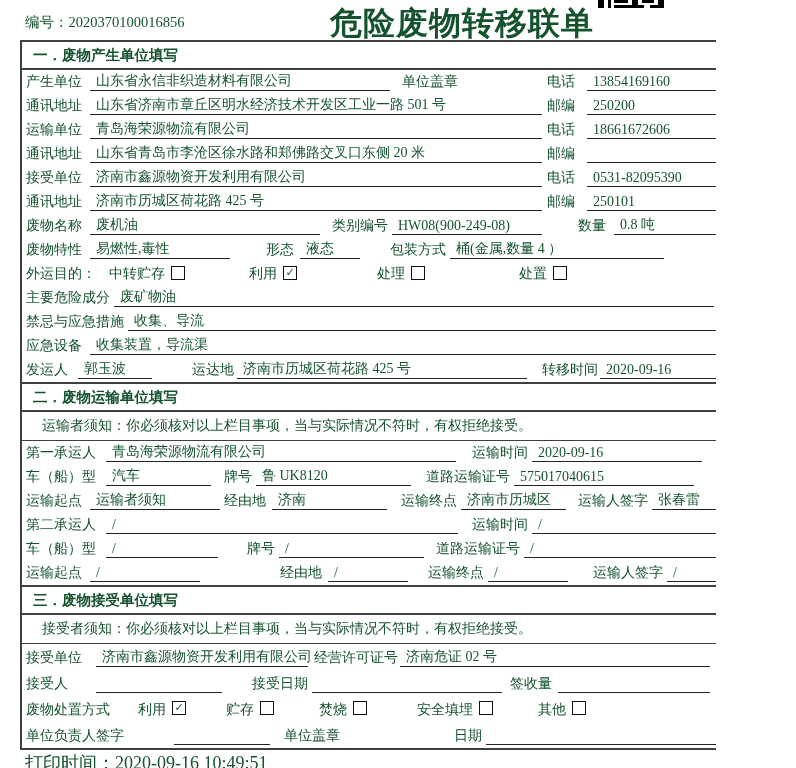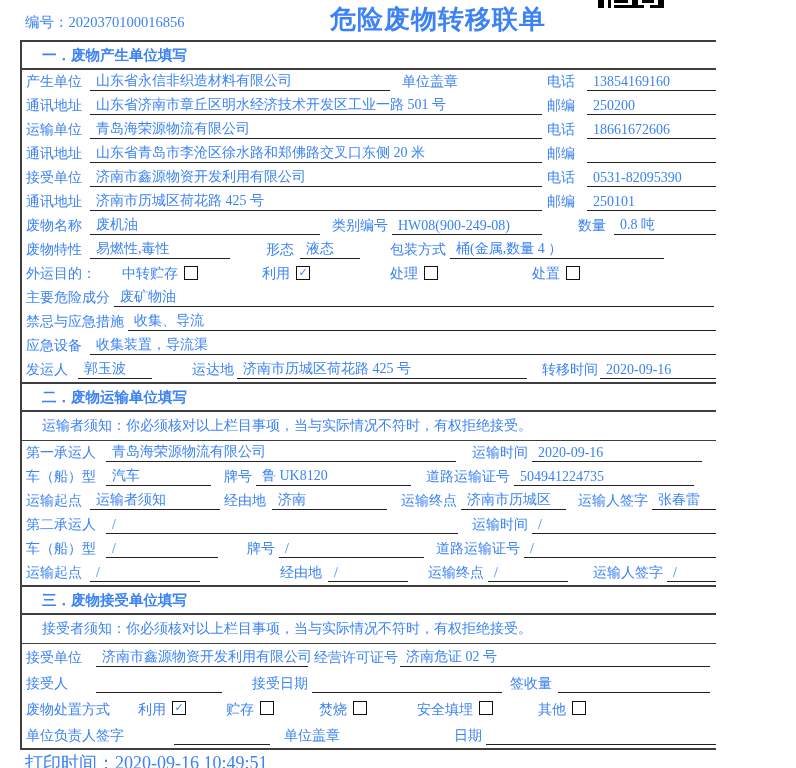--- a/index.html
+++ b/index.html
@@ -1,26 +1,26 @@
 <!DOCTYPE html>
 <html><head>
 <meta charset="utf-8">
 <style>
   html,body{margin:0;padding:0;background:#fff;}
   .page{position:relative;width:716px;height:768px;background:#fff;overflow:hidden;
-        font-family:"Liberation Serif","DejaVu Serif",serif;color:#3b82f6;font-size:14px;}
+        font-family:"Liberation Serif","DejaVu Serif",serif;color:#14532d;font-size:14px;}
   .edge{position:absolute;left:792px;top:0;width:1px;height:768px;background:#bcbcbc;}
   .serial{position:absolute;left:25px;top:13px;font-size:14.5px;white-space:nowrap;}
-  .title{position:absolute;left:330px;top:2px;font-size:26px;font-weight:bold;letter-spacing:1px;
+  .title{position:absolute;left:330px;top:2px;font-size:32px;font-weight:bold;letter-spacing:1px;
          font-family:"Liberation Sans","DejaVu Sans",sans-serif;white-space:nowrap;}
   .qr{position:absolute;left:598px;top:0;width:66px;height:9px;}
   .qr i{position:absolute;background:#000;display:block;}
   .form{position:absolute;left:20px;top:40px;width:735px;border:2px solid #3f3f3f;background:#fff;box-sizing:border-box;}
   .band{height:26px;line-height:26px;border-bottom:2px solid #3f3f3f;font-weight:bold;
-        padding-left:20px;font-size:14.5px;font-family:"Liberation Sans","DejaVu Sans",sans-serif;}
+        padding-left:11px;font-size:14.5px;font-family:"Liberation Sans","DejaVu Sans",sans-serif;}
   .band.mid{border-top:2px solid #3f3f3f;}
   .note{height:28px;line-height:28px;border-bottom:1px solid #3f3f3f;padding-left:20px;white-space:nowrap;}
   .row{display:flex;align-items:flex-end;height:24px;padding:0 0 3px 4px;box-sizing:border-box;}
   .row.h26{height:26px;}
   .l{white-space:nowrap;flex:none;}
   .v{border-bottom:1px solid #222;white-space:nowrap;flex:none;padding-left:6px;box-sizing:border-box;min-height:17px;}
   .vf{flex:1;}
   .cb{flex:none;width:12px;height:12px;border:1px solid #111;font-size:11px;line-height:11px;
       text-align:center;margin-left:6px;align-self:center;overflow:hidden;}
   .print{position:absolute;left:25px;top:751px;font-size:18px;white-space:nowrap;}
@@ -104,21 +104,21 @@
       <span class="l" style="width:64px">废物特性</span>
       <span class="v" style="width:140px">易燃性,毒性</span>
       <span class="l" style="margin-left:36px;width:34px">形态</span>
       <span class="v" style="width:60px">液态</span>
       <span class="l" style="margin-left:30px;width:60px">包装方式</span>
       <span class="v" style="width:214px">桶(金属,数量 4 ）</span>
     </div>
 
     <div class="row">
       <span class="l" style="width:76px">外运目的：</span>
-      <span class="l" style="margin-left:20px">中转贮存</span>
+      <span class="l" style="margin-left:7px">中转贮存</span>
       <span class="cb"></span>
       <span class="l" style="margin-left:64px">利用</span>
       <span class="cb">✓</span>
       <span class="l" style="margin-left:80px">处理</span>
       <span class="cb"></span>
       <span class="l" style="margin-left:94px">处置</span>
       <span class="cb"></span>
     </div>
 
     <div class="row">
@@ -154,21 +154,21 @@
       <span class="l" style="margin-left:16px;width:60px">运输时间</span>
       <span class="v" style="width:170px">2020-09-16</span>
     </div>
 
     <div class="row">
       <span class="l" style="width:80px">车（船）型</span>
       <span class="v" style="width:105px">汽车</span>
       <span class="l" style="margin-left:13px;width:32px">牌号</span>
       <span class="v" style="width:155px">鲁 UK8120</span>
       <span class="l" style="margin-left:15px;width:88px">道路运输证号</span>
-      <span class="v" style="width:180px">504941224735</span>
+      <span class="v" style="width:180px">575017040615</span>
     </div>
 
     <div class="row">
       <span class="l" style="width:64px">运输起点</span>
       <span class="v" style="width:130px">运输者须知</span>
       <span class="l" style="margin-left:4px;width:48px">经由地</span>
       <span class="v" style="width:115px">济南</span>
       <span class="l" style="margin-left:14px;width:60px">运输终点</span>
       <span class="v" style="width:105px">济南市历城区</span>
       <span class="l" style="margin-left:12px;width:74px">运输人签字</span>

